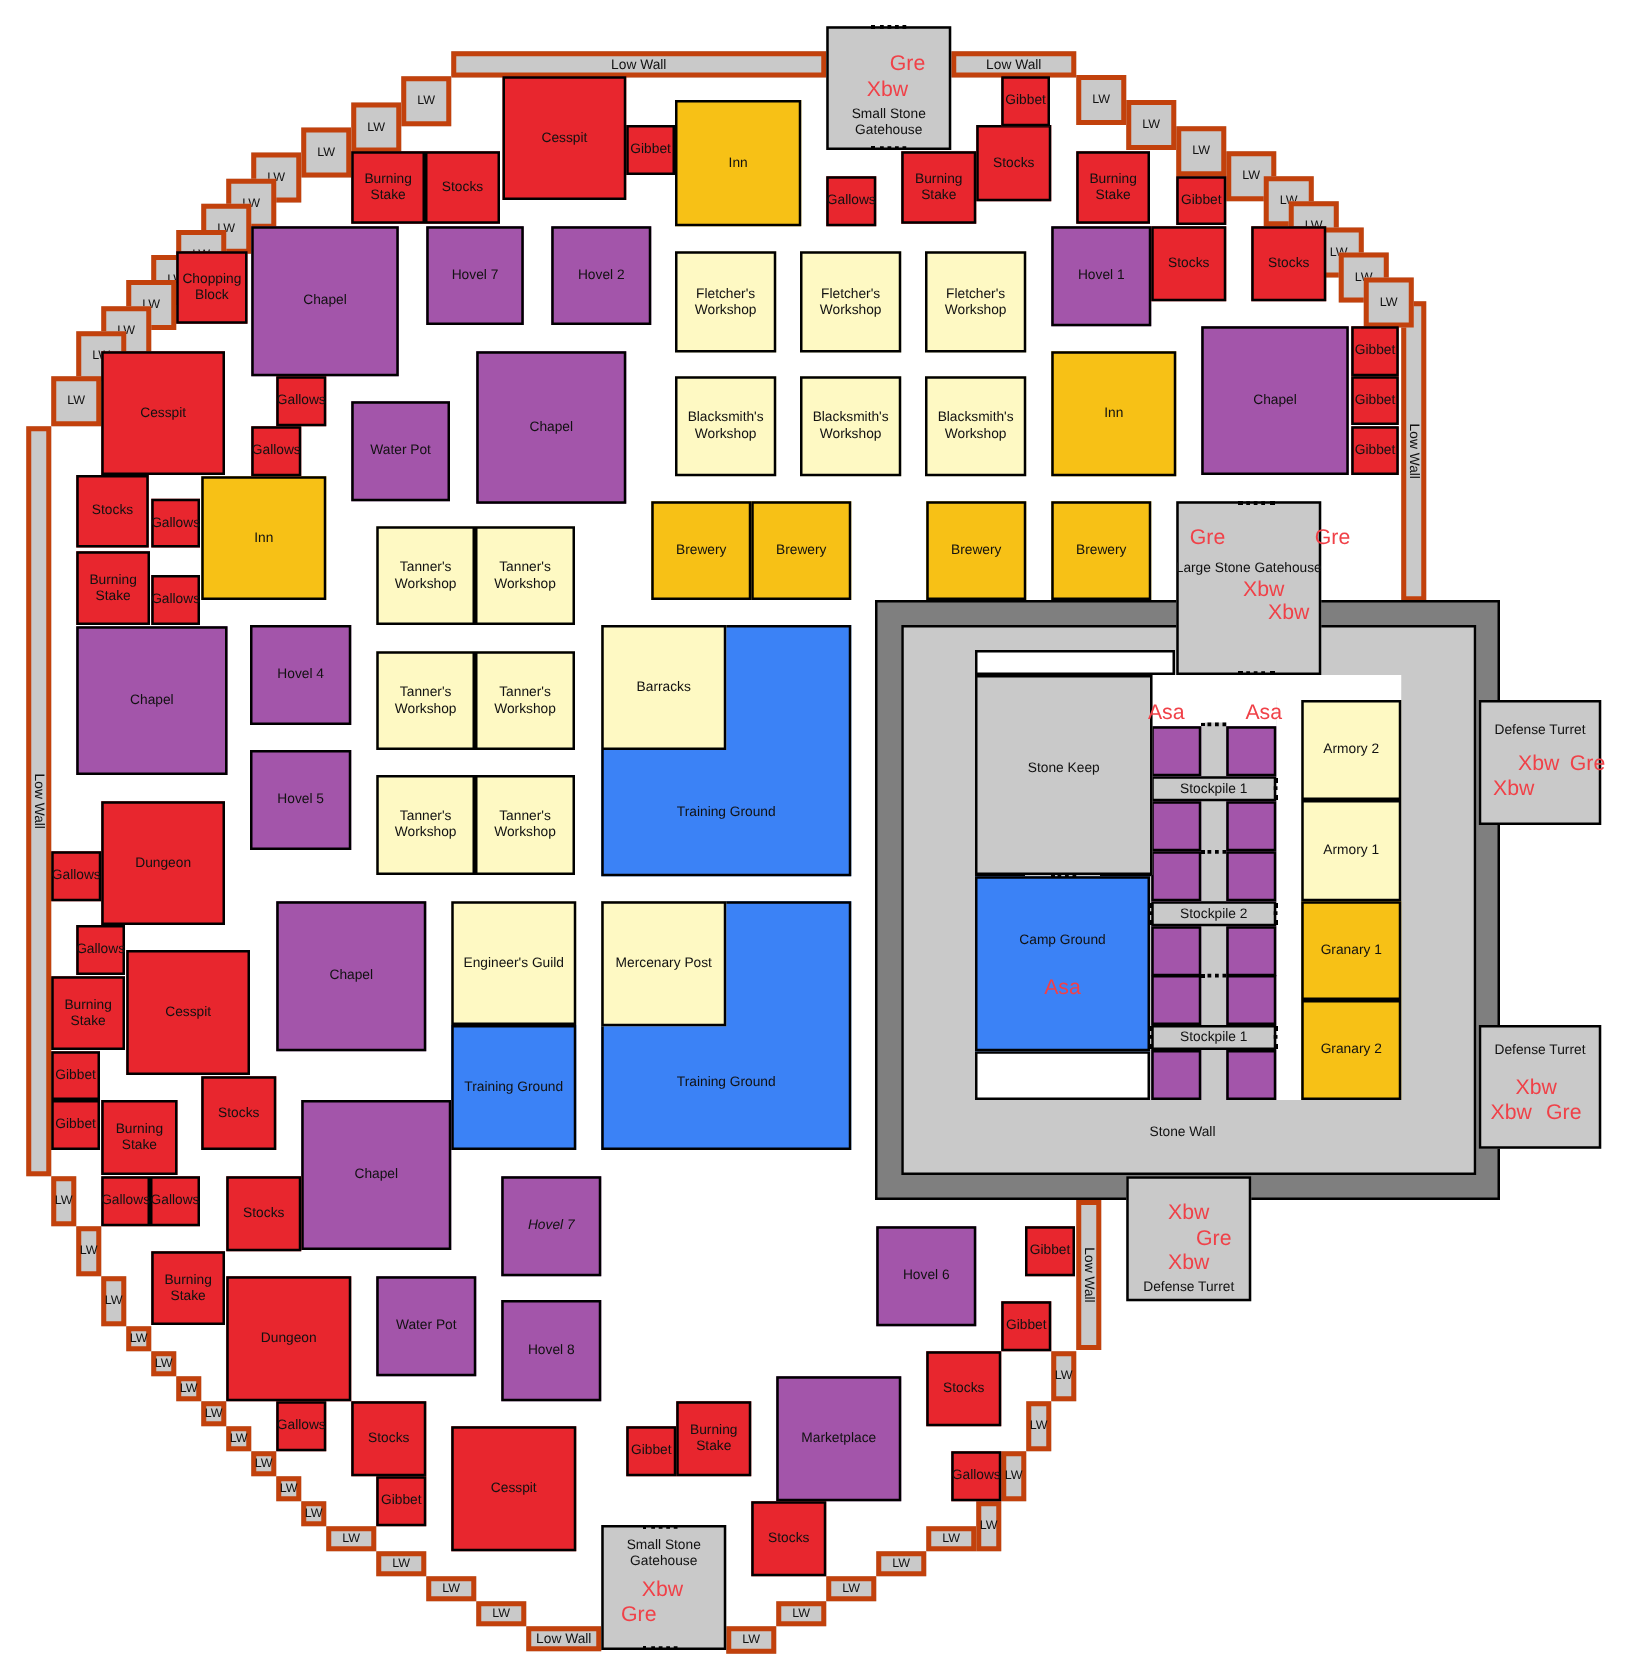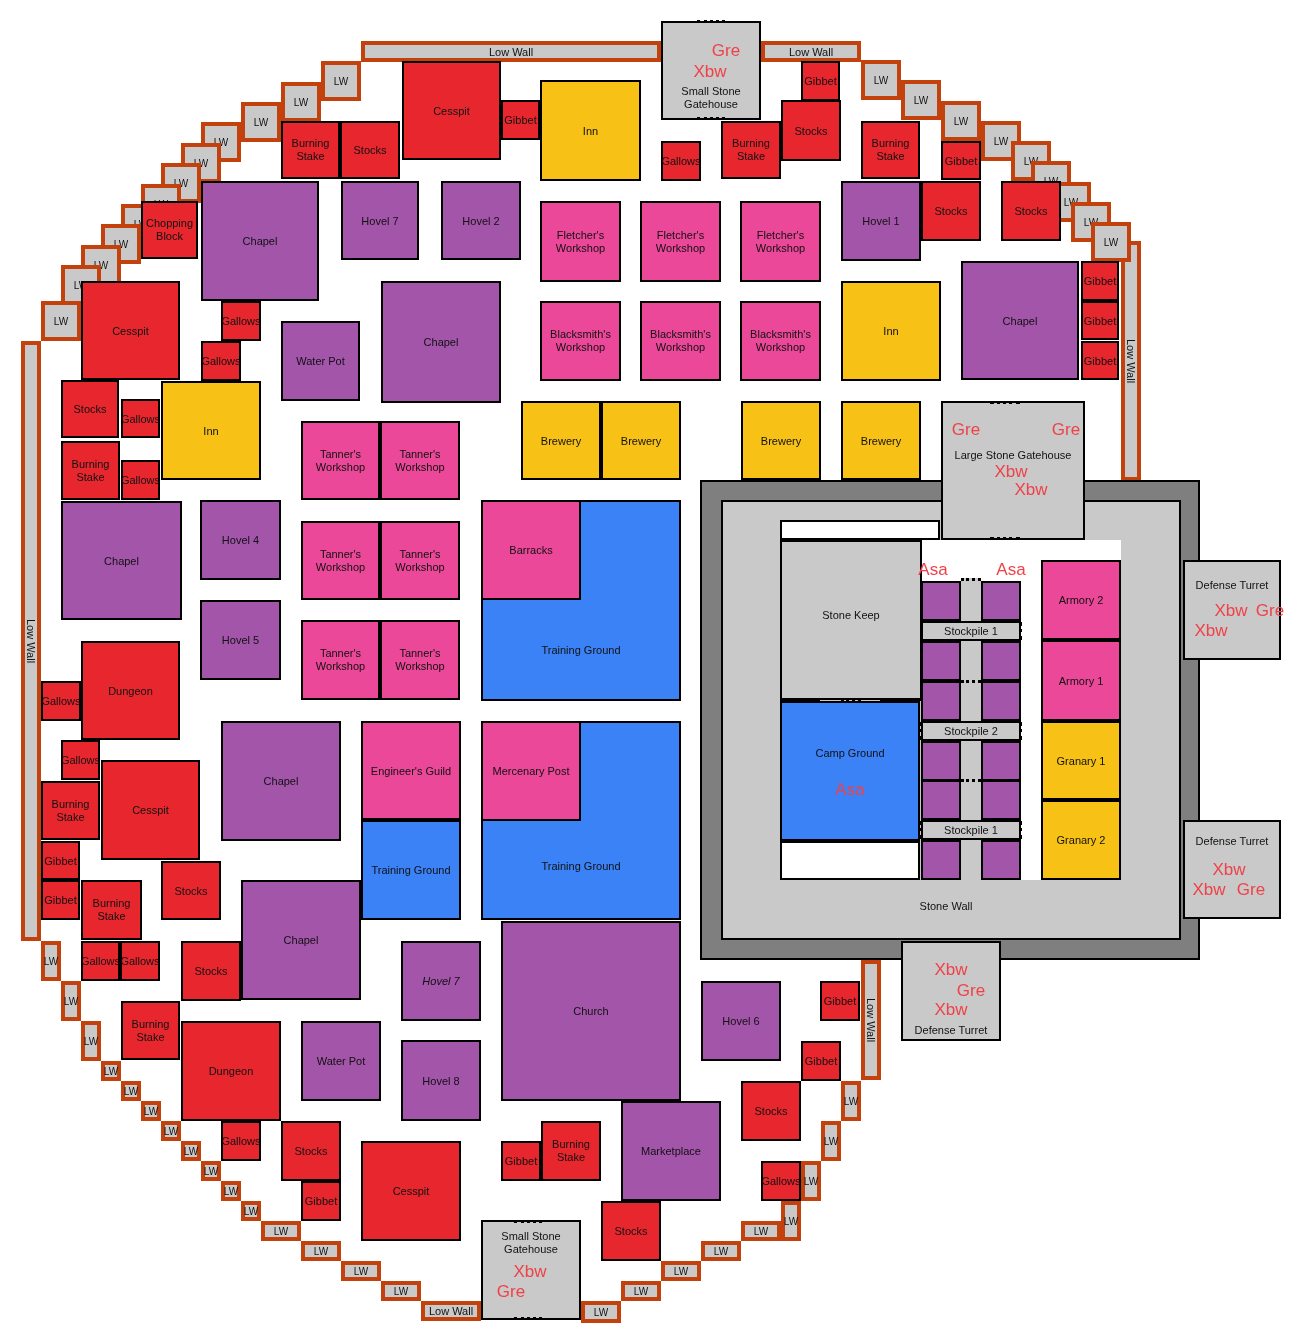--- a/index.html
+++ b/index.html
@@ -6,21 +6,21 @@
   #map-canvas{
     position:relative;width:1300px;height:1340px;background:#ffffff;overflow:hidden;
     font-family:"Liberation Sans",sans-serif;
   }
   .b{position:absolute;box-sizing:border-box;border:2px solid #000;}
   .b .lbl{
     position:absolute;left:50%;top:50%;transform:translate(-50%,-50%);
     text-align:center;white-space:pre;font-size:11px;line-height:13px;color:#111;
   }
   .t-ground{background:#3b82f6;}
-  .t-military{background:#ec4899;}
+  .t-military{background:#fef9c3;}
   .t-food{background:#f7c116;}
   .t-civic{background:#a355aa;}
   .t-punishment{background:#e8262e;}
   .t-stone{background:#c9c9c9;}
   .lw{position:absolute;box-sizing:border-box;border:4px solid #c2410c;background:#c9c9c9;}
   .lw .lbl{position:absolute;left:50%;top:50%;transform:translate(-50%,-50%);
     font-size:10px;color:#111;white-space:nowrap;}
   .lw.bar .lbl{font-size:11px;}
   .lw.vert .lbl{writing-mode:vertical-rl;}
   .wall-frame{position:absolute;box-sizing:border-box;background:#7f7f7f;border:2px solid #000;}
@@ -365,23 +365,20 @@
     </div>
     <div class="b t-civic" style="left: 301px; top: 1021px; width: 80px; height: 80px;">
       <span class="lbl">Water Pot</span>
     </div>
     <div class="b t-civic" style="left: 401px; top: 941px; width: 80px; height: 80px; font-style: italic;">
       <span class="lbl">Hovel 7</span>
     </div>
     <div class="b t-civic" style="left: 401px; top: 1040px; width: 80px; height: 81px;">
       <span class="lbl">Hovel 8</span>
     </div>
-    <div class="b t-civic" style="left: 501px; top: 921px; width: 180px; height: 180px;">
-      <span class="lbl">Church</span>
-    </div>
     <div class="b t-civic" style="left: 621px; top: 1101px; width: 100px; height: 100px;">
       <span class="lbl">Marketplace</span>
     </div>
     <div class="b t-civic" style="left: 701px; top: 981px; width: 80px; height: 80px;">
       <span class="lbl">Hovel 6</span>
     </div>
     <div class="b t-punishment" style="left: 402px; top: 61px; width: 99px; height: 99px;">
       <span class="lbl">Cesspit</span>
     </div>
     <div class="b t-punishment" style="left: 501px; top: 100px; width: 39px; height: 40px;">
@@ -531,21 +528,21 @@
     <div class="b t-punishment" style="left: 801px; top: 1041px; width: 40px; height: 40px;">
       <span class="lbl">Gibbet</span>
     </div>
     <div class="b t-punishment" style="left: 820px; top: 981px; width: 40px; height: 40px;">
       <span class="lbl">Gibbet</span>
     </div>
     <div class="b t-stone" style="left: 661px; top: 21px; width: 100px; height: 99px;">
       <span class="lbl" style="top: calc(50% + 27px);">Small Stone
 Gatehouse</span>
     </div>
-    <div class="b t-stone" style="left: 941px; top: 401px; width: 144px; height: 139px;">
+    <div class="b t-stone" style="left: 941px; top: 401px; width: 116px; height: 139px;">
       <span class="lbl" style="top: calc(50% - 16px);">Large Stone Gatehouse</span>
     </div>
     <div class="b t-stone" style="left: 481px; top: 1220px; width: 100px; height: 100px;">
       <span class="lbl" style="top: calc(50% - 27px);">Small Stone
 Gatehouse</span>
     </div>
     <div class="b t-stone" style="left: 1183px; top: 560px; width: 98px; height: 100px;">
       <span class="lbl" style="top: calc(50% - 25px);">Defense Turret</span>
     </div>
     <div class="b t-stone" style="left: 1183px; top: 820px; width: 98px; height: 99px;">

